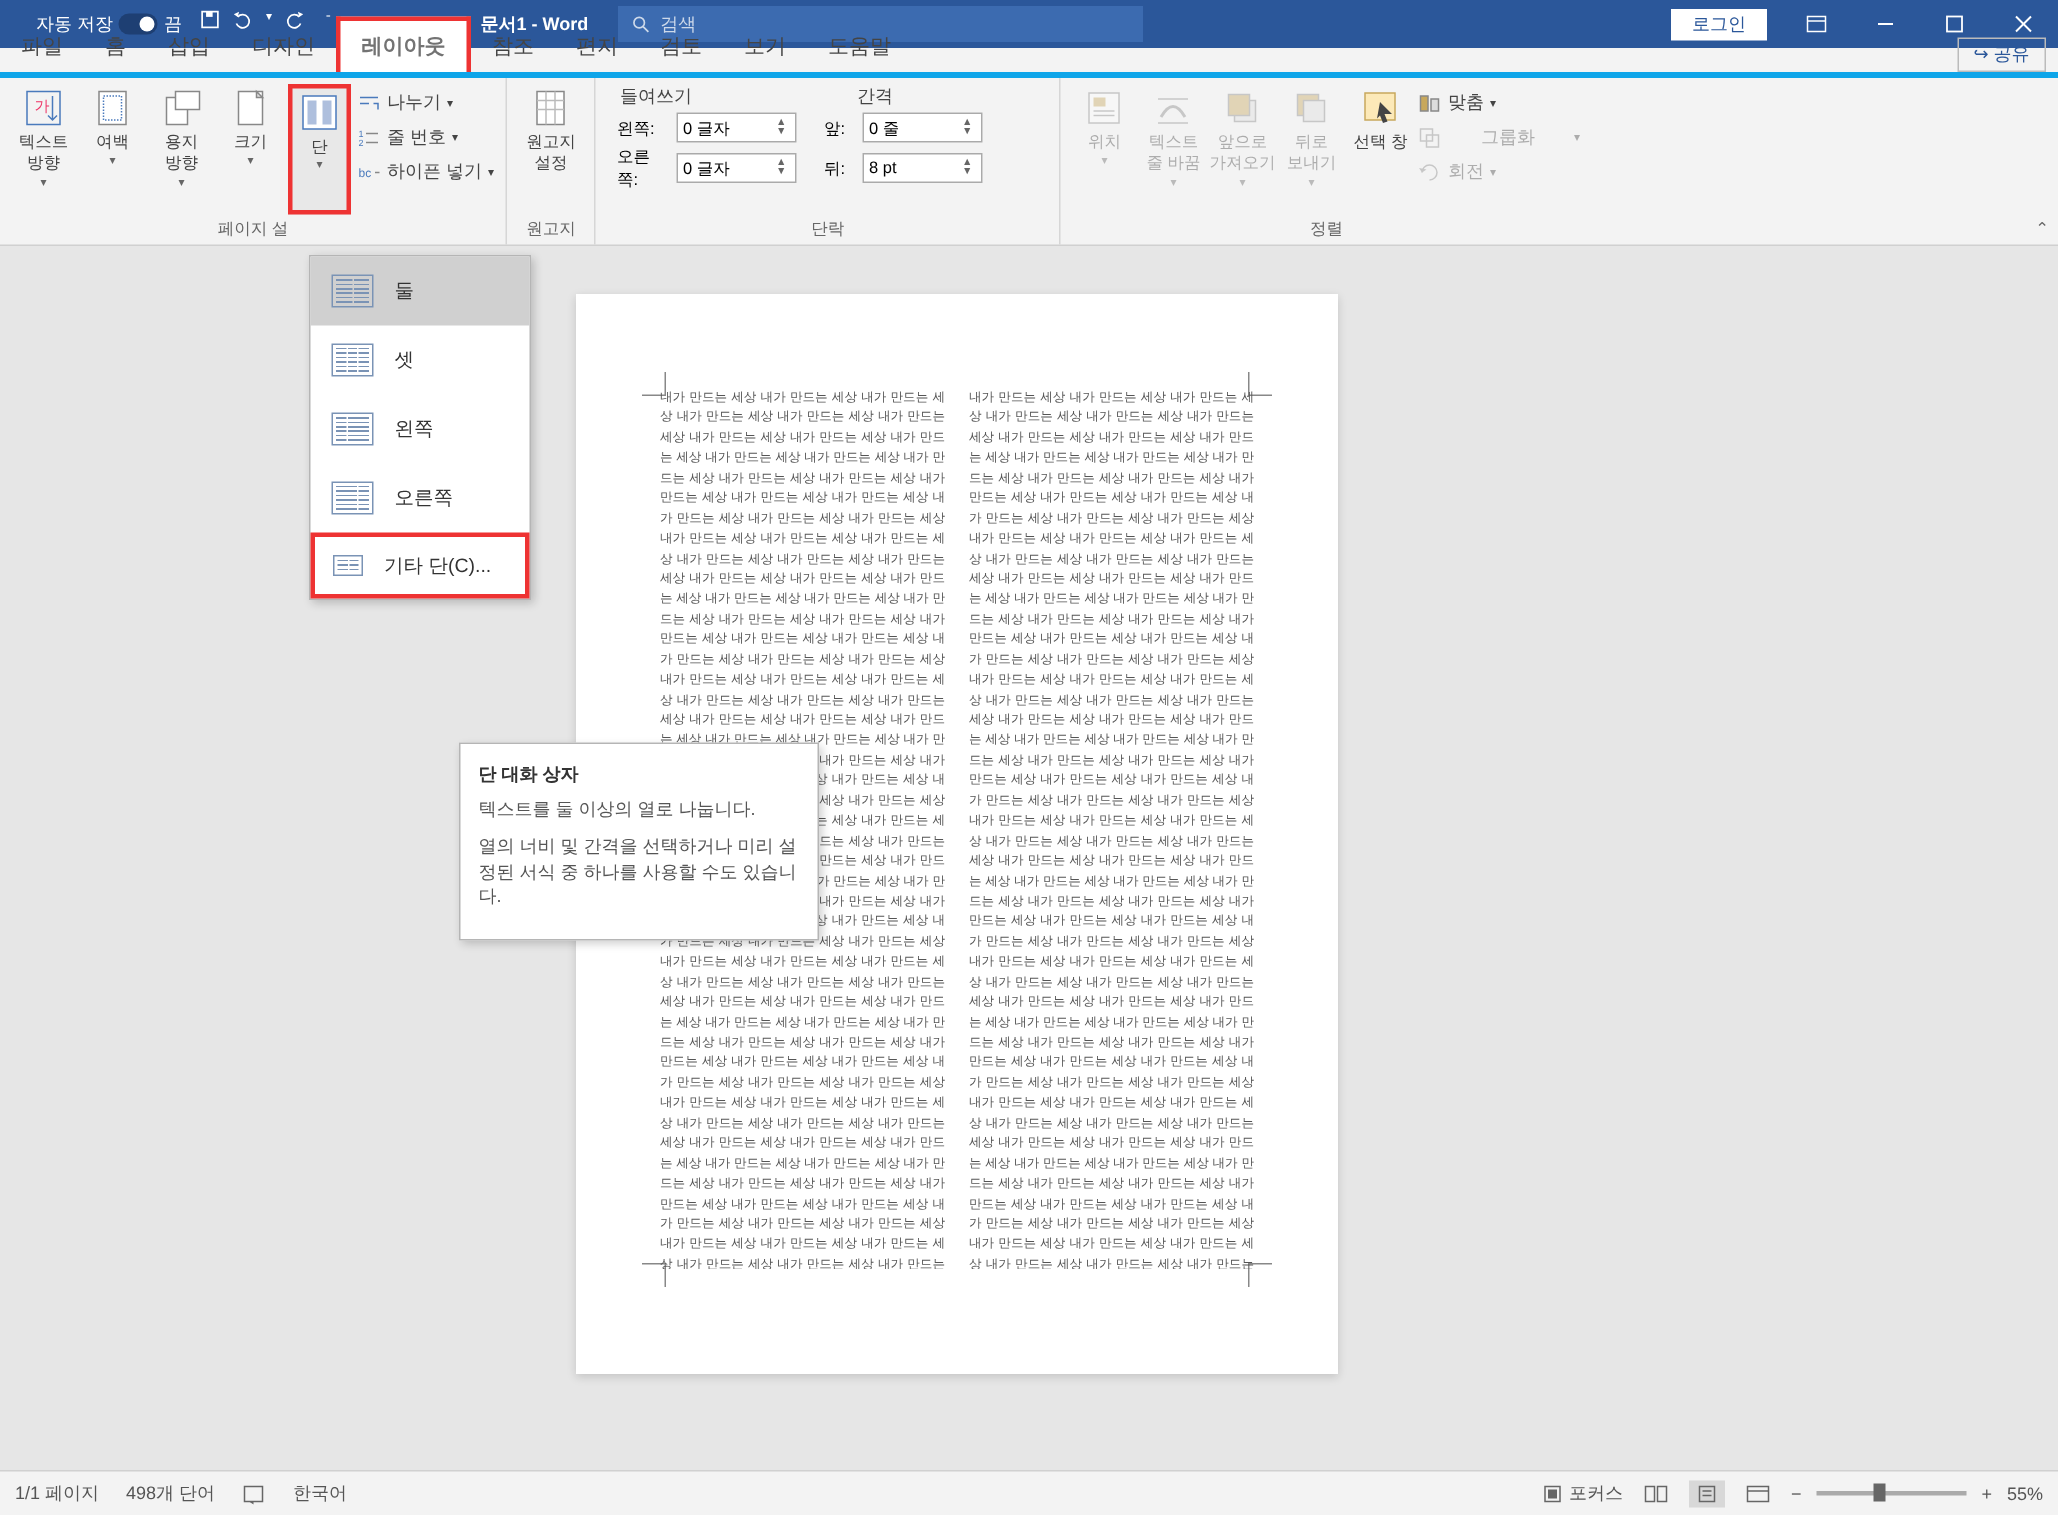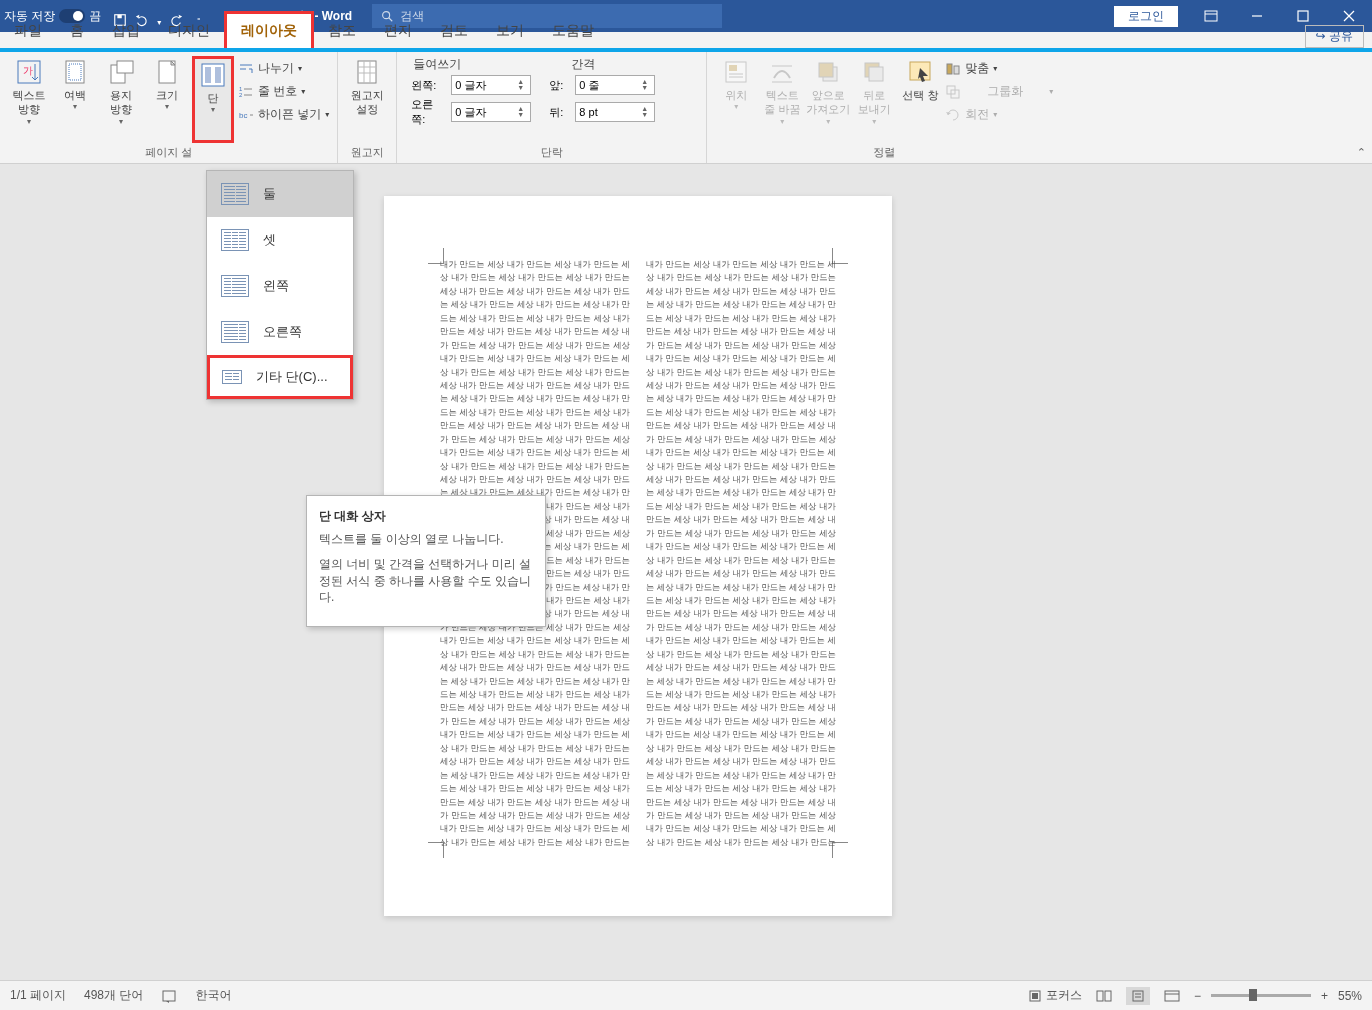--- a/index.html
+++ b/index.html
@@ -1,34 +1,34 @@
 <!DOCTYPE html>
 <html><head>
 <meta charset="utf-8">
 <style>
 * { margin: 0; padding: 0; box-sizing: border-box; font-family: "Malgun Gothic", sans-serif; }
 body { background: #e6e6e6; width: 1372px; height: 1010px; overflow: hidden; position: relative; }
 
 
 .titlebar { background: #2b579a; height: 32px; display: flex; align-items: center; color: #fff; font-size: 12px; }
-.titlebar .qat { display: flex; align-items: flex-end; gap: 8px; padding: 0 0; }
+.titlebar .qat { display: flex; align-items: flex-start; gap: 8px; padding: 0 20px; }
 .titlebar .qat-item { display: flex; align-items: center; gap: 4px; padding: 2px 4px; }
 .titlebar .toggle { width: 26px; height: 14px; background: #1e3f73; border-radius: 7px; position: relative; }
 .titlebar .toggle::after { content: ""; position: absolute; width: 10px; height: 10px; background: #fff; border-radius: 50%; top: 2px; right: 2px; }
 .titlebar .doc-title { flex: 0 0 auto; margin-left: 80px; margin-right: 20px; font-weight: bold; }
 .titlebar .search { flex: 0 0 350px; background: #3c6bb0; height: 24px; display: flex; align-items: center; padding: 0 8px; color: #cdd9ea; }
 .titlebar .right { margin-left: auto; display: flex; align-items: center; gap: 0; }
 .titlebar .login { background: #fff; color: #2b579a; padding: 2px 14px; font-size: 12px; margin-right: 10px; }
 .titlebar .winbtn { width: 46px; height: 32px; display: flex; align-items: center; justify-content: center; }
 .ico { width: 14px; height: 14px; display: inline-block; }
 
 
 .tabs { background: #f3f3f3; height: 20px; display: flex; align-items: flex-end; border-bottom: 4px solid #0ea5e9; }
 .tab { padding: 8px 14px; font-size: 14px; color: #444; cursor: pointer; }
-.tab.active { border: 3px solid #e33; border-bottom: none; background: #fff; color: #a16207; font-weight: bold; }
+.tab.active { border: 3px solid #e33; border-bottom: none; background: #fff; color: #737373; font-weight: bold; }
 .share { margin-left: auto; margin-right: 8px; border: 1px solid #bbb; padding: 2px 10px; font-size: 12px; color: #2b579a; }
 
 
 .ribbon { background: #f3f3f3; height: 112px; display: flex; border-bottom: 1px solid #d0d0d0; position: relative; }
 .group { border-right: 1px solid #d6d6d6; padding: 4px 8px 1px; display: flex; flex-direction: column; }
 .group-body { flex: 1; display: flex; gap: 4px; }
 .group-label { text-align: center; font-size: 11px; color: #666; padding: 2px 0; position: relative; }
 .bigbtn { width: 42px; display: flex; flex-direction: column; align-items: center; justify-content: flex-start; padding-top: 2px; font-size: 11px; color: #444; }
 .bigbtn .bicon { width: 28px; height: 28px; margin-bottom: 2px; }
 .bigbtn .label { text-align: center; line-height: 1.3; }

